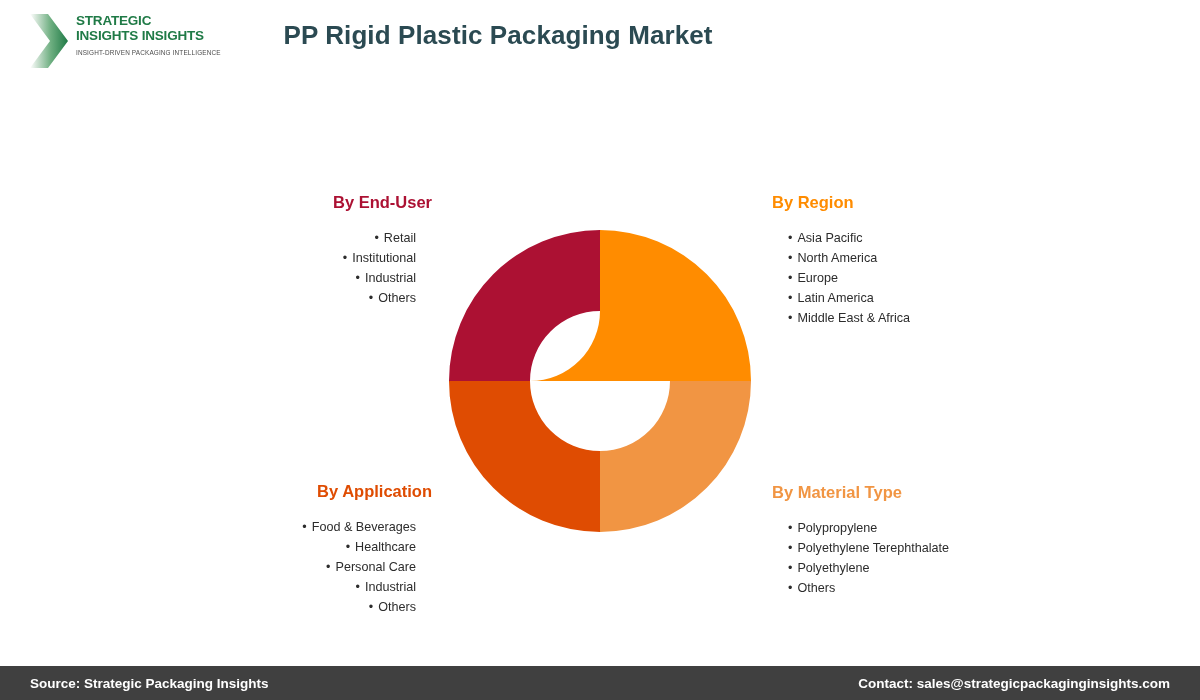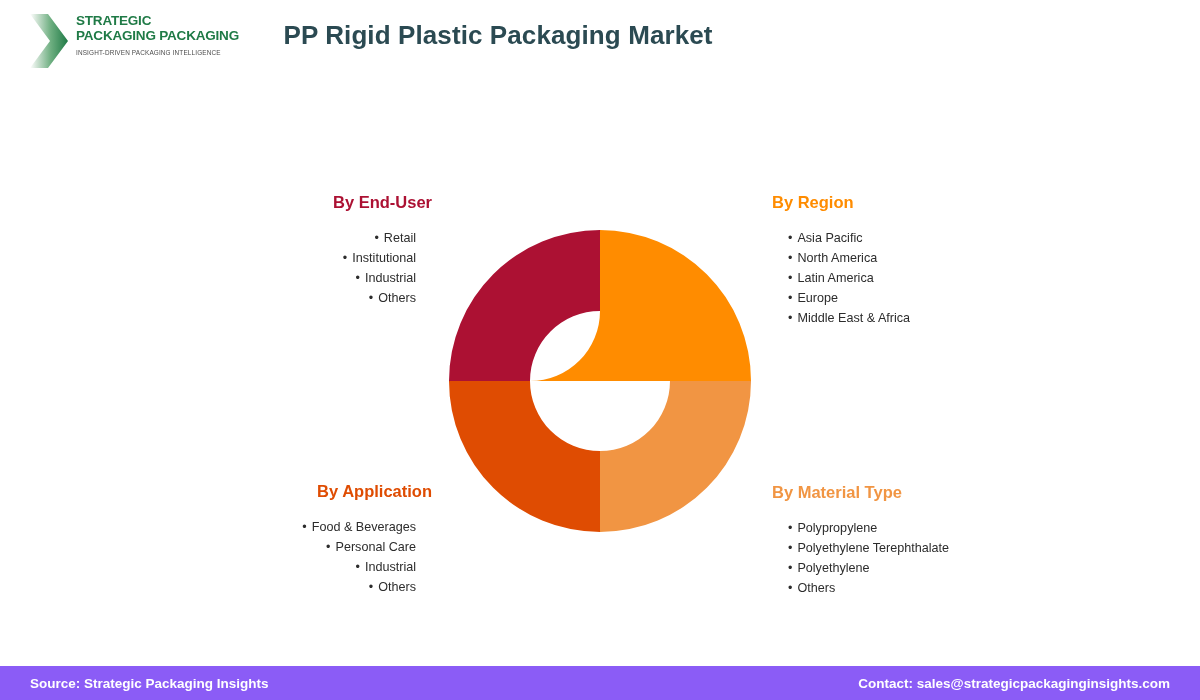--- a/index.html
+++ b/index.html
@@ -117,21 +117,21 @@
   #seg-application { left: 150px; top: 482px; width: 282px; }
   #seg-material    { left: 772px; top: 483px; width: 330px; }
 
   
   .footer {
     position: absolute;
     left: 0;
     bottom: 0;
     width: 1200px;
     height: 34px;
-    background: #8b5cf6;
+    background: #404040;
     display: flex;
     align-items: center;
     justify-content: space-between;
     box-sizing: border-box;
     padding: 0 30px;
   }
   .footer-text {
     color: #ffffff;
     font-size: 13.5px;
     font-weight: bold;
@@ -152,21 +152,21 @@
             <stop offset="18%" stop-color="#CFE3D4"></stop>
             <stop offset="55%" stop-color="#6DAE80"></stop>
             <stop offset="100%" stop-color="#1F7A46"></stop>
           </linearGradient>
         </defs>
         <path d="M2,2 L20,2 L40,29 L20,56 L2,56 L22,29 Z" fill="url(#chevGrad)"></path>
       </svg>
     </div>
     <div class="logo-text">
       <div class="logo-line1">STRATEGIC</div>
-      <div class="logo-line2">PACKAGING PACKAGING</div>
+      <div class="logo-line2">INSIGHTS INSIGHTS</div>
       <div class="logo-tag">INSIGHT-DRIVEN PACKAGING INTELLIGENCE</div>
     </div>
   </div>
 
   <div class="main-title">PP Rigid Plastic Packaging Market</div>
 </div>
 
 <div class="donut-wrap">
   <svg class="donut-svg" width="302" height="302" viewBox="0 0 302 302" xmlns="http://www.w3.org/2000/svg">
 
@@ -188,30 +188,31 @@
     <li>Industrial</li>
     <li>Others</li>
   </ul>
 </div>
 
 <div class="seg align-left" id="seg-region">
   <div class="seg-title" style="color:#FF8C00">By Region</div>
   <ul class="seg-list">
     <li>Asia Pacific</li>
     <li>North America</li>
+    <li>Europe</li>
     <li>Latin America</li>
-    <li>Europe</li>
     <li>Middle East &amp; Africa</li>
   </ul>
 </div>
 
 <div class="seg align-right" id="seg-application">
   <div class="seg-title" style="color:#DF4C02">By Application</div>
   <ul class="seg-list">
     <li>Food &amp; Beverages</li>
+    <li>Healthcare</li>
     <li>Personal Care</li>
     <li>Industrial</li>
     <li>Others</li>
   </ul>
 </div>
 
 <div class="seg align-left" id="seg-material">
   <div class="seg-title" style="color:#F19543">By Material Type</div>
   <ul class="seg-list">
     <li>Polypropylene</li>

